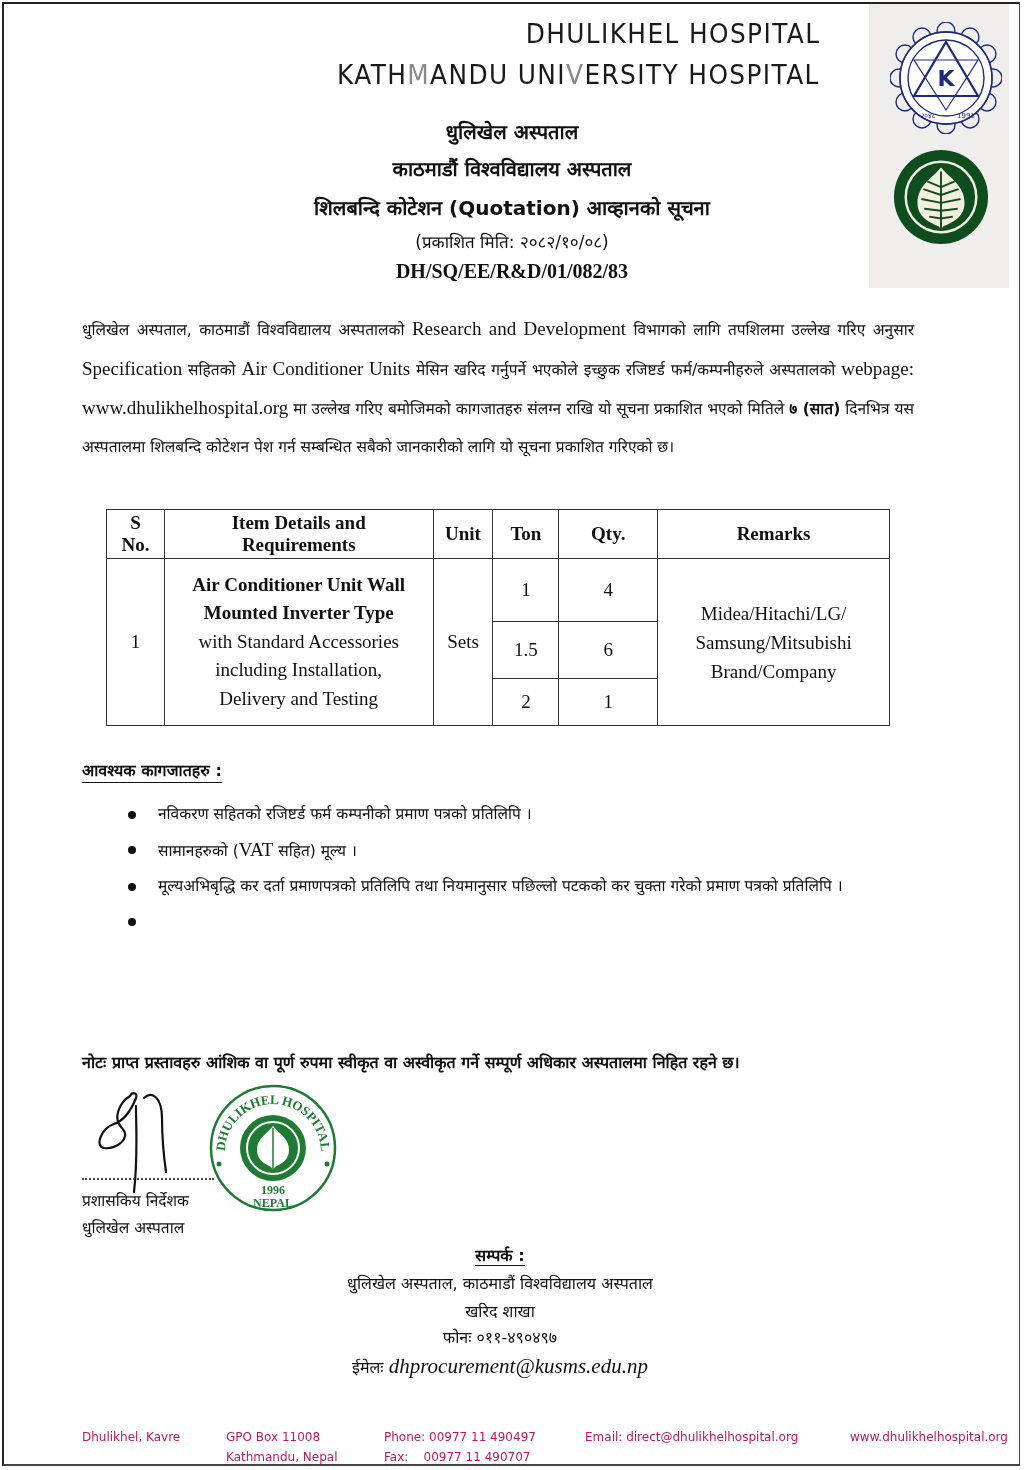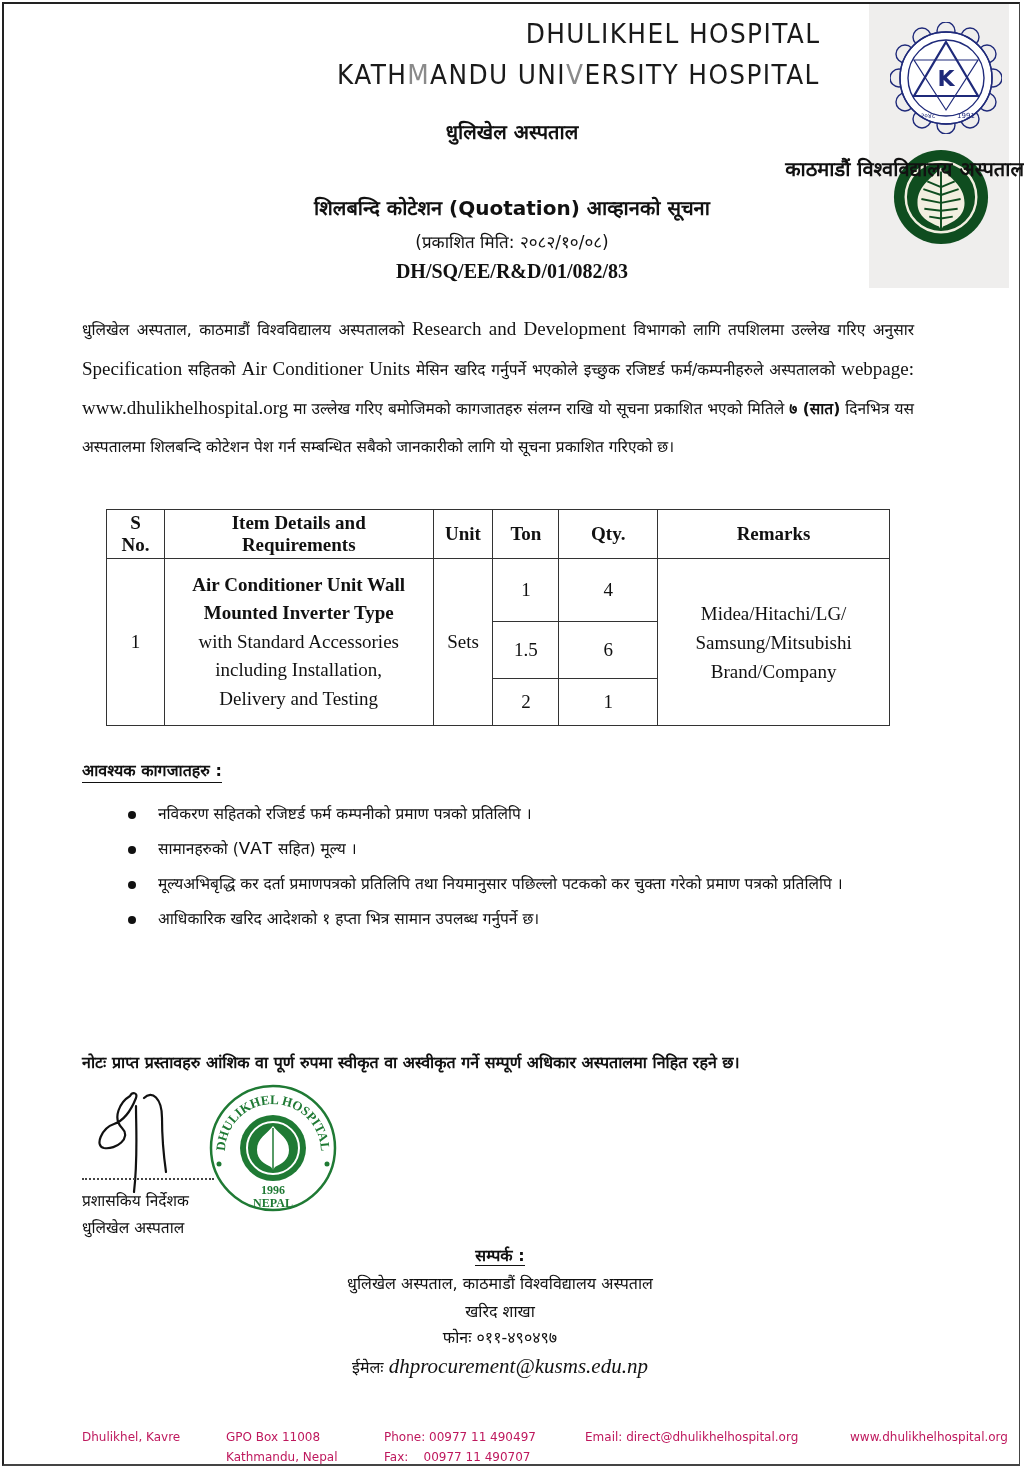--- a/index.html
+++ b/index.html
@@ -36,21 +36,21 @@
   table.items td.sub { height: 56px; }
   .item-desc { line-height: 28.5px; padding: 4px 0 !important; }
   .item-desc b { font-weight: bold; }
 
   .docs-title { position: absolute; left: 82px; top: 760px; font-family: "DejaVu Sans", sans-serif; font-weight: bold; font-size: 16px;
                 border-bottom: 1.5px solid #111; padding-bottom: 0; line-height: 22px; }
   ul.docs { position: absolute; left: 82px; top: 786px; width: 832px; margin: 12px; padding: 0; list-style: none; }
   ul.docs li { position: relative; padding-left: 64px; font-family: "DejaVu Sans", sans-serif; font-size: 15.5px;
                line-height: 33px; text-align: justify; text-align-last: left; margin-bottom: 2px; }
   ul.docs li .bullet { position: absolute; left: 34px; top: 13px; width: 8px; height: 8px; border-radius: 50%; background: #111; }
-  ul.docs li .en { font-family: Liberation Mono, monospace; font-size: 19px; }
+  ul.docs li .en { font-family: Liberation Serif, serif; font-size: 19px; }
 
   .note { position: absolute; left: 82px; top: 1046px; width: 832px; font-family: "DejaVu Sans", sans-serif; font-weight: bold;
           font-size: 16px; line-height: 33px; }
 
   .sig-svg { position: absolute; left: 92px; top: 1088px; width: 110px; height: 105px; }
   .dots { position: absolute; left: 82px; top: 1178px; width: 132px; border-bottom: 2px dotted #444; }
   .signer { position: absolute; left: 82px; font-family: "DejaVu Sans", sans-serif; font-size: 15.5px; line-height: 24px; }
   .signer.t1 { top: 1189px; }
   .signer.t2 { top: 1216px; }
   .stamp { position: absolute; left: 205px; top: 1082px; width: 136px; height: 130px; }
@@ -103,21 +103,21 @@
   <circle cx="50" cy="50" r="36" fill="none" stroke="#f2efe0" stroke-width="2.5"></circle>
   <path d="M50 20 C58 30 74 38 74 56 C74 70 62 76 52 80 L50 84 L48 80 C38 76 26 70 26 56 C26 38 42 30 50 20 Z" fill="#f2efe0"></path>
   <g stroke="#0f4d1f" stroke-width="2" fill="none">
     <line x1="50" y1="24" x2="50" y2="84"></line>
     <path d="M50 40 L36 34 M50 48 L32 42 M50 56 L30 52 M50 64 L33 62 M50 72 L38 70"></path>
     <path d="M50 40 L64 34 M50 48 L68 42 M50 56 L70 52 M50 64 L67 62 M50 72 L62 70"></path>
   </g>
 </svg>
 
 <div class="center ne-title" style="top:118px;">धुलिखेल अस्पताल</div>
-<div class="center ne-title" style="top:155px;text-align:right;">काठमाडौं विश्वविद्यालय अस्पताल</div>
+<div class="center ne-title" style="top:155px;">काठमाडौं विश्वविद्यालय अस्पताल</div>
 <div class="center ne-title" style="top:194px;">शिलबन्दि कोटेशन (Quotation) आव्हानको सूचना</div>
 <div class="center ne-sub" style="top:230px;">(प्रकाशित मिति: २०८२/१०/०८)</div>
 <div class="center refno" style="top:260px;">DH/SQ/EE/R&amp;D/01/082/83</div>
 
 <div class="para" style="top:310px;" id="intro"><span>धुलिखेल अस्पताल, काठमाडौं विश्वविद्यालय अस्पतालको </span><span class="en">Research and Development</span><span> विभागको लागि तपशिलमा उल्लेख गरिए अनुसार </span><span class="en">Specification</span><span> सहितको </span><span class="en">Air Conditioner Units</span><span> मेसिन खरिद गर्नुपर्ने भएकोले इच्छुक रजिष्टर्ड फर्म/कम्पनीहरुले अस्पतालको </span><span class="en">webpage: www.dhulikhelhospital.org</span><span> मा उल्लेख गरिए बमोजिमको कागजातहरु संलग्न राखि यो सूचना प्रकाशित भएको मितिले </span><span style="font-weight: bold;">७ (सात)</span><span> दिनभित्र यस अस्पतालमा शिलबन्दि कोटेशन पेश गर्न सम्बन्धित सबैको जानकारीको लागि यो सूचना प्रकाशित गरिएको छ।</span></div>
 
 <table class="items">
   <colgroup>
     <col style="width:58px">
       <col style="width:269px">
@@ -162,21 +162,21 @@
     <td class="sub" style="height:46px">1</td>
   </tr>
 </tbody>
   </table>
 
 <div class="docs-title">आवश्यक कागजातहरु :</div>
 <ul class="docs" id="docs">
     <li><span class="bullet"></span><span>नविकरण सहितको रजिष्टर्ड फर्म कम्पनीको प्रमाण पत्रको प्रतिलिपि ।</span></li>
     <li><span class="bullet"></span><span>सामानहरुको (</span><span class="en">VAT</span><span> सहित) मूल्य ।</span></li>
     <li><span class="bullet"></span><span>मूल्यअभिबृद्धि कर दर्ता प्रमाणपत्रको प्रतिलिपि तथा नियमानुसार पछिल्लो पटकको कर चुक्ता गरेको प्रमाण पत्रको प्रतिलिपि ।</span></li>
-    <li><span class="bullet"></span><span>आधिकारिक खरिद आदेशको १ हप्ता भित्र सामान उपलब्ध गर्नुपर्ने छ।</span></li>
+    <li><span class="bullet"></span></li>
   </ul>
 
 <div class="note">नोटः प्राप्त प्रस्तावहरु आंशिक वा पूर्ण रुपमा स्वीकृत वा अस्वीकृत गर्ने सम्पूर्ण अधिकार अस्पतालमा निहित रहने छ।</div>
 
 <svg class="sig-svg" viewBox="0 0 110 105">
   <path d="M38 8 C28 14 20 30 30 40 C40 50 24 62 12 60 C2 58 10 40 22 36 C34 32 40 20 44 10 C46 4 40 4 38 8 M44 18 C44 40 46 70 42 104 M52 10 C60 2 70 10 70 30 C70 50 72 70 74 84" fill="none" stroke="#111" stroke-width="2.2" stroke-linecap="round"></path>
 </svg>
 <div class="dots"></div>
 <div class="signer t1">प्रशासकिय निर्देशक</div>
 <div class="signer t2">धुलिखेल अस्पताल</div>

